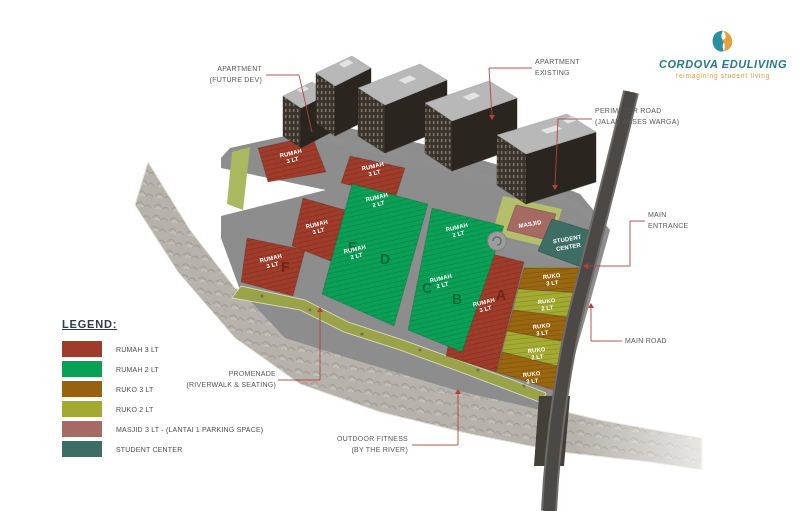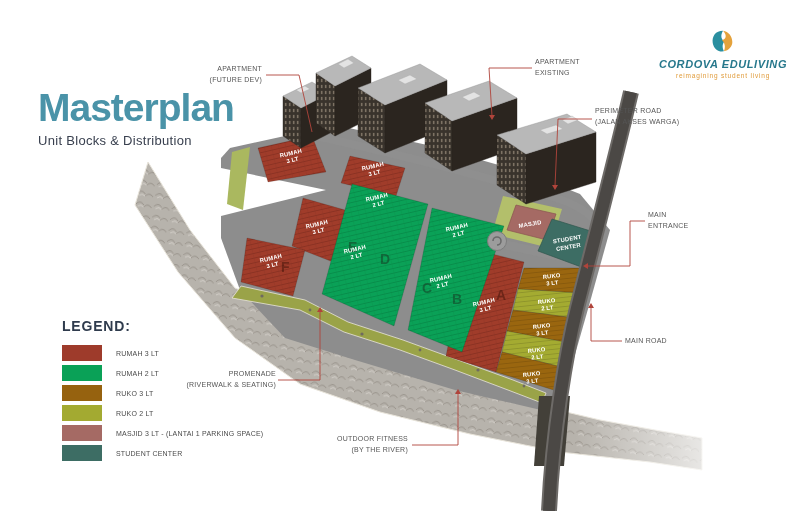--- a/index.html
+++ b/index.html
@@ -10,22 +10,22 @@
 
   .titleblock{position:absolute;left:38px;top:88px;}
   .title{font-size:39px;font-weight:bold;color:#4a93a8;letter-spacing:-1px;line-height:1;}
   .subtitle{font-size:13px;color:#39404f;margin-top:6px;letter-spacing:.3px;}
 
   .logo{position:absolute;left:648px;top:28px;width:150px;text-align:center;}
   .logo-name{font-size:11px;font-weight:bold;color:#27788c;letter-spacing:.6px;margin-top:2px;font-style:italic;}
   .logo-tagline{font-size:6.5px;color:#e09b3a;letter-spacing:.8px;margin-top:2px;}
 
   .legend{position:absolute;left:62px;top:318px;}
-  .legend-title{font-size:14px;font-weight:bold;color:#2f3b4d;letter-spacing:.8px;
-                margin-bottom:11px;}
+  .legend-title{font-size:11px;font-weight:bold;color:#2f3b4d;letter-spacing:.8px;
+                text-decoration:underline;margin-bottom:11px;}
   .legend-row{display:flex;align-items:center;margin-bottom:4px;}
   .legend-row svg{display:block;margin-right:14px;}
   .legend-label{font-size:7px;color:#4a4a4a;letter-spacing:.2px;}
 
   .callout{position:absolute;font-size:7px;color:#555555;letter-spacing:.25px;line-height:1.55;}
   .r{text-align:right;}
 </style>
 </head>
 <body>
 
@@ -244,24 +244,20 @@
         <path d="M492,120 l-3,-5 l6,0 z"></path>
         <path d="M555,190 l-3,-5 l6,0 z"></path>
         <path d="M583,266 l5,-3 l0,6 z"></path>
         <path d="M591,303 l-3,5 l6,0 z"></path>
         <path d="M320,307 l-3,5 l6,0 z"></path>
         <path d="M458,389 l-3,5 l6,0 z"></path>
       </g>
     </g>
   </svg>
 
-  <div class="titleblock">
-    <div class="title">Masterplan</div>
-    <div class="subtitle">Unit Blocks &amp; Distribution</div>
-  </div>
 
   <div class="logo">
     <svg width="30" height="28" viewBox="0 0 32 30" style="display:block;margin:0 auto;">
       <path d="M16 3 C8 3 4 9 5 16 C6 22 11 26 17 25 C15 21 15 17 18 14 C14 13 13 8 16 3 Z" fill="#2a8fa0"></path>
       <path d="M16 3 C22 4 26 9 26 15 C26 20 22 24 17 25 C19 20 18 16 15 13 C20 12 20 7 16 3 Z" fill="#e4a23c"></path>
     </svg>
     <div class="logo-name">CORDOVA EDULIVING</div>
     <div class="logo-tagline">reimagining student living</div>
   </div>
 

